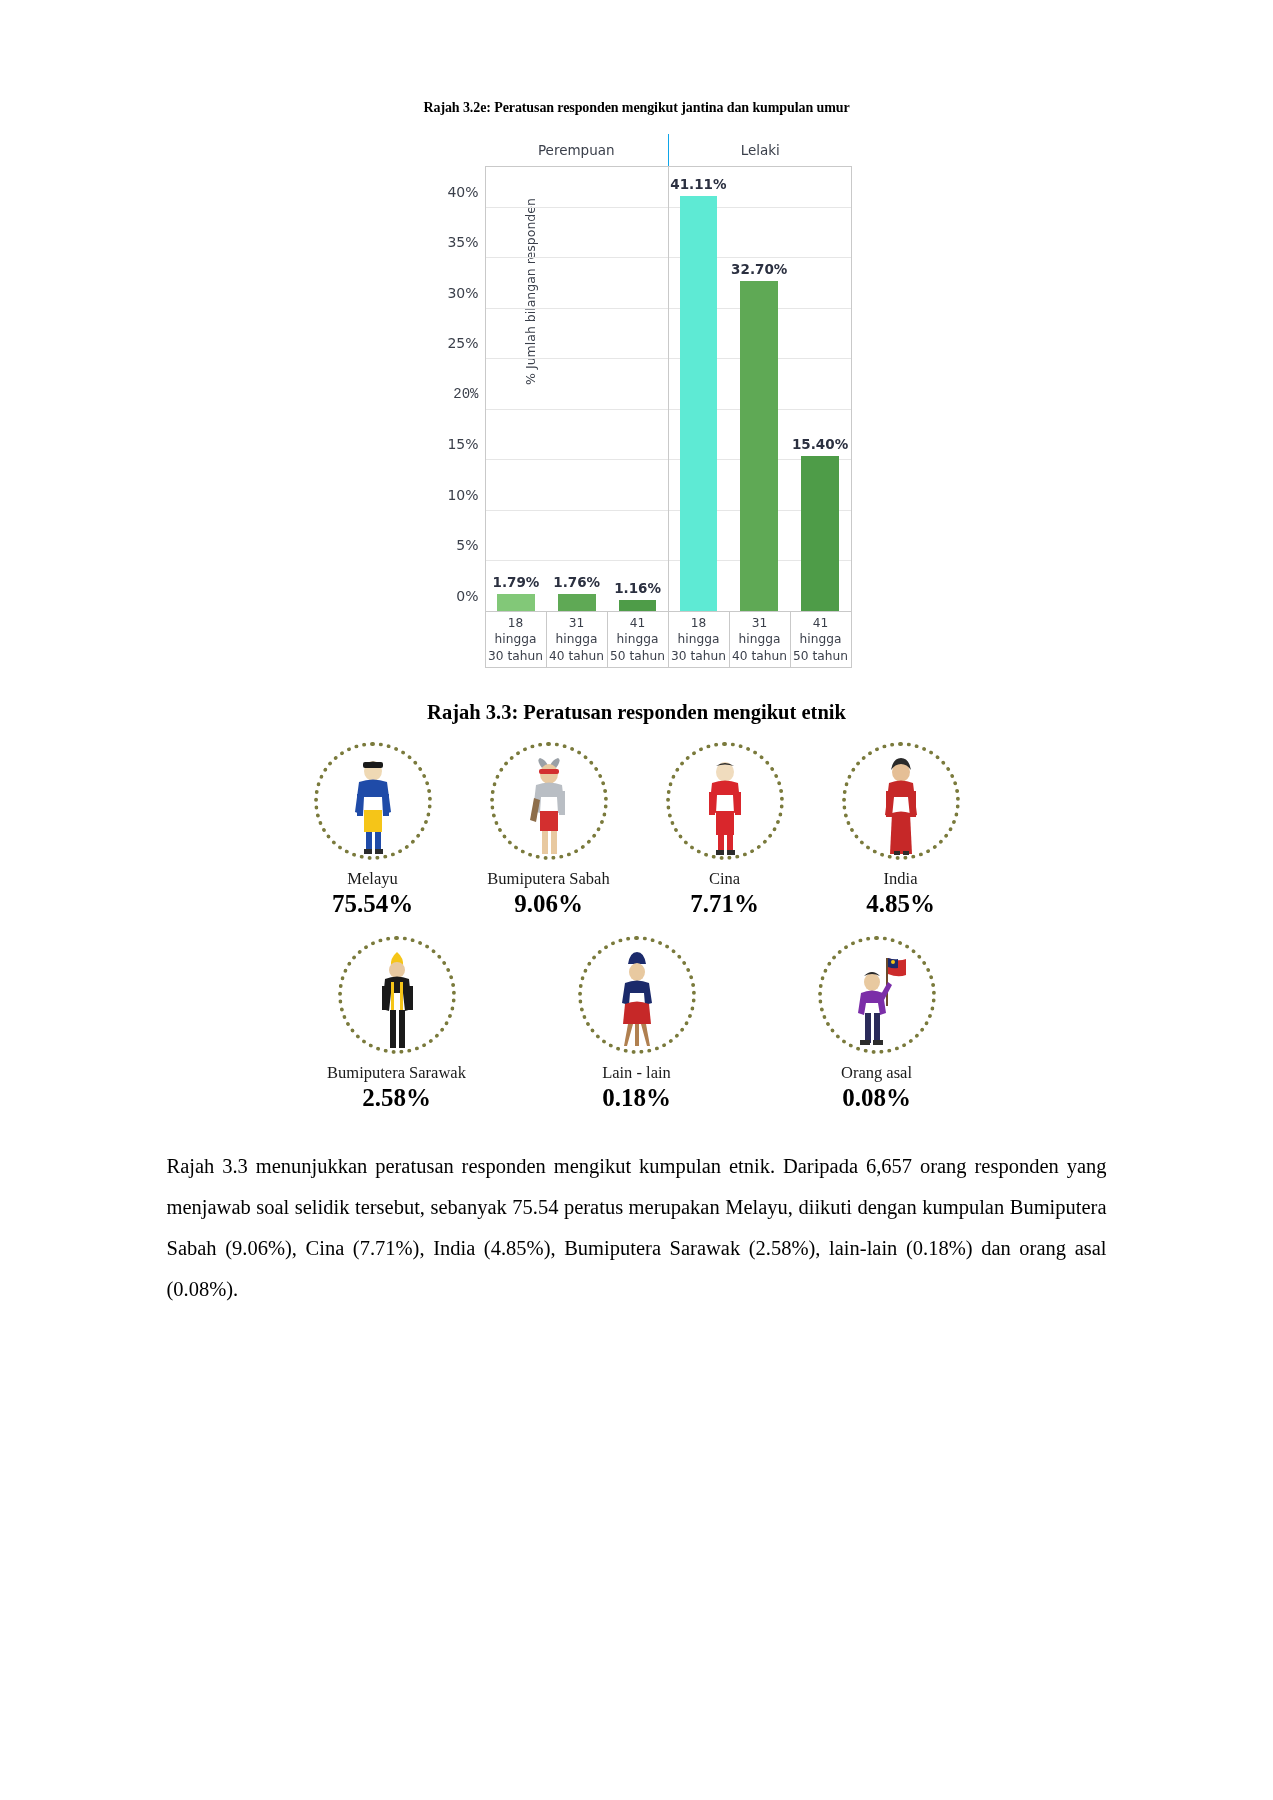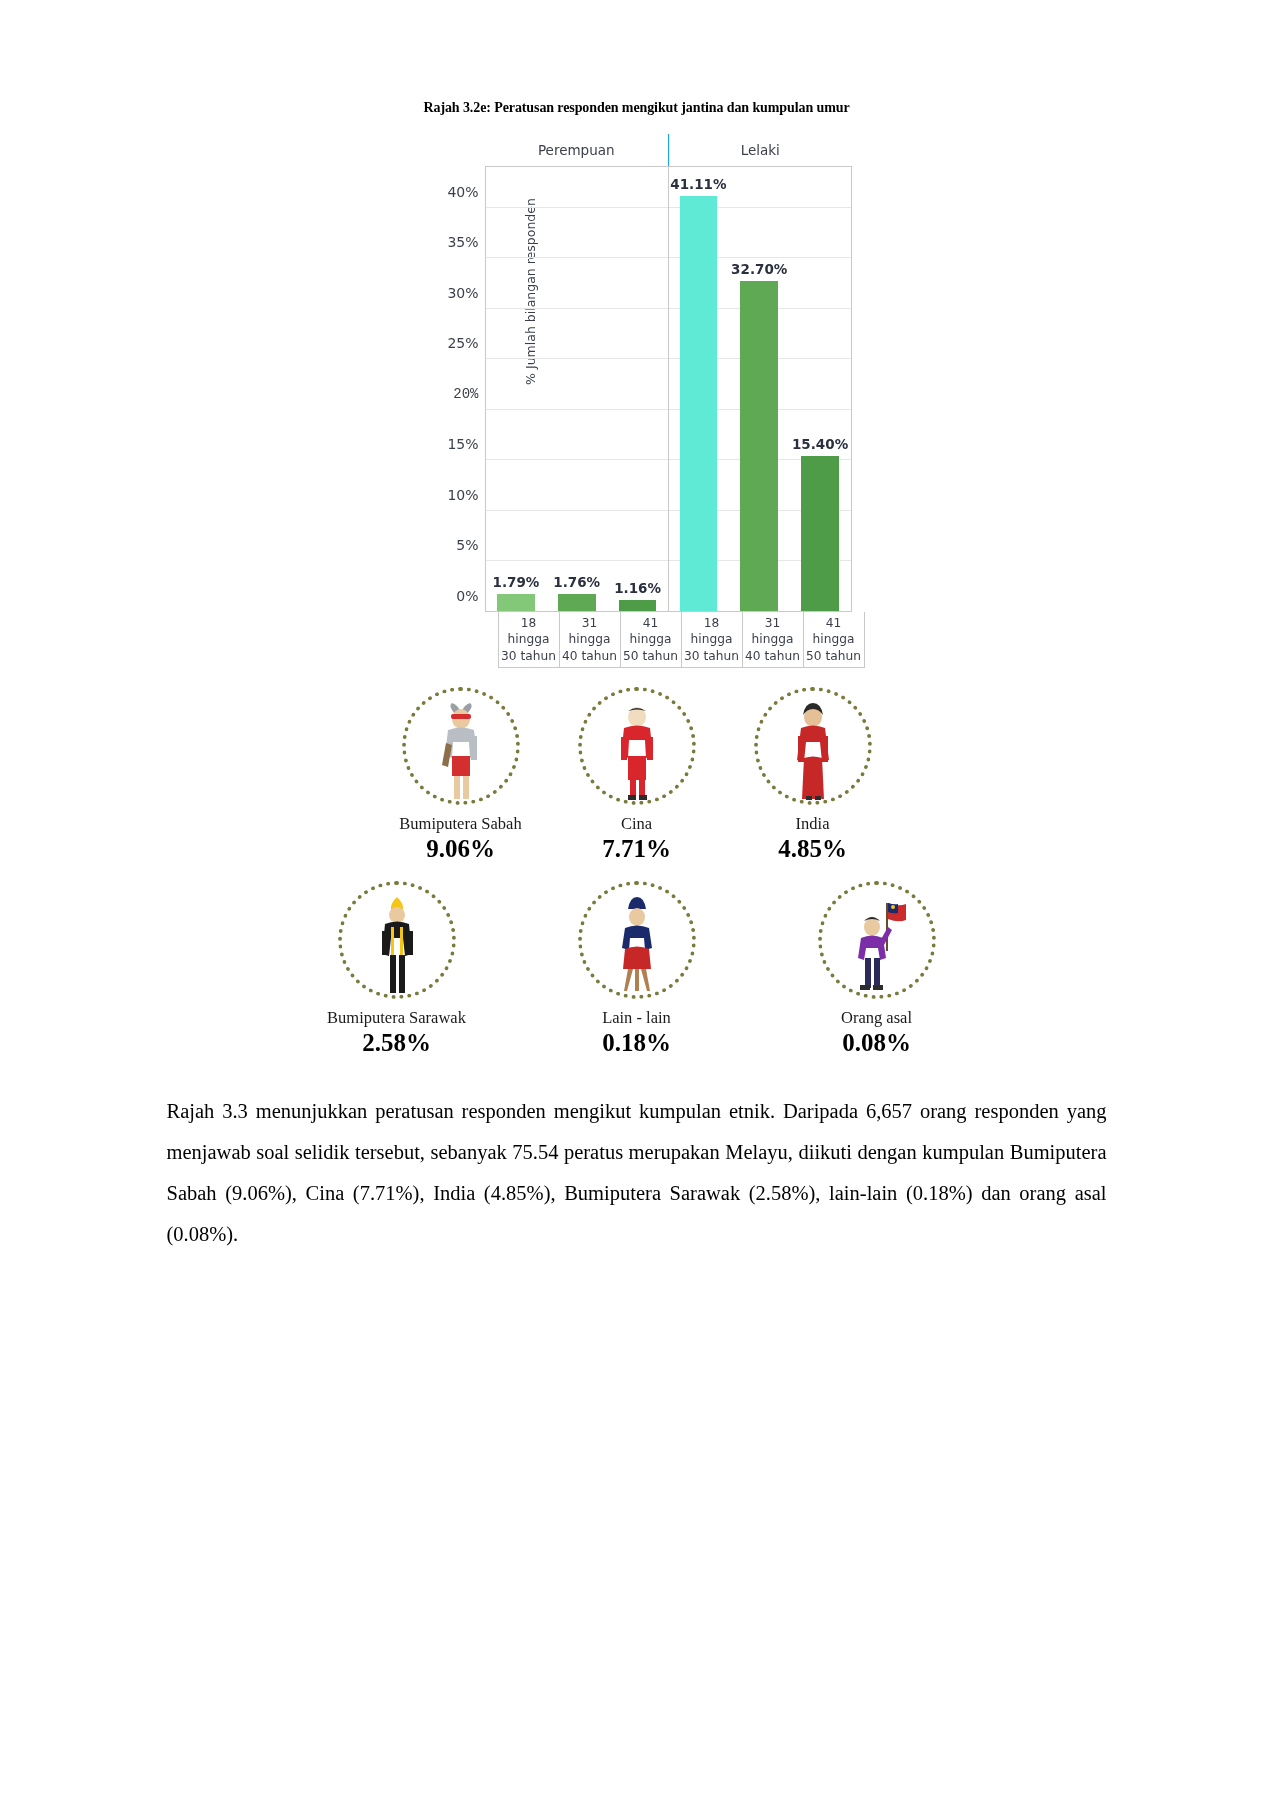--- a/index.html
+++ b/index.html
@@ -107,21 +107,21 @@
     left: 50%;
     transform: translateX(-50%);
     margin-bottom: 4px;
     font-size: 13.5px;
     font-weight: bold;
     color: #2b3040;
     white-space: nowrap;
   }
   
   .xband {
-    position: absolute; left: 13px; top: 478px;
+    position: absolute; left: 0; top: 478px;
     width: 367px; height: 56px;
     display: flex;
     border: 1px solid #c9c9c9;
     border-top: none;
   }
   .xcell {
     flex: 1 1 0;
     display: flex; flex-direction: column;
     align-items: center; justify-content: center;
     font-size: 12.2px; color: #3a3f4a;
@@ -287,25 +287,45 @@
         </div>
         <div class="xcell sep">
           <span>41 hingga</span>
           <span>50 tahun</span>
         </div>
       </div>
 
     </div>
   </div>
 
+  <div class="fig2-title">Rajah 3.3: Peratusan responden mengikut etnik</div>
 
   <div class="ethnic-grid">
 
     <div class="ethnic-row">
 
+      <div class="ethnic-item">
+        <div class="circle">
+          <svg class="figurine" viewBox="0 0 62 98">
+            <ellipse cx="31" cy="13" rx="9" ry="10" fill="#efd9b4"></ellipse>
+            <path d="M22 9 q9 -7 18 0 l0 -3 q-9 -5 -18 0 z" fill="#1a1a1a"></path>
+            <rect x="21" y="4" width="20" height="6" rx="2" fill="#1a1a1a"></rect>
+            <path d="M17 24 q14 -5 28 0 l4 30 -8 3 -1 -18 -18 0 -1 18 -8 -3 z" fill="#1f4ba8"></path>
+            <rect x="22" y="52" width="18" height="22" fill="#f5c518"></rect>
+            <rect x="24" y="74" width="6" height="22" fill="#1f4ba8"></rect>
+            <rect x="33" y="74" width="6" height="22" fill="#1f4ba8"></rect>
+            <rect x="15" y="36" width="6" height="22" fill="#1f4ba8"></rect>
+            <rect x="41" y="36" width="6" height="22" fill="#1f4ba8"></rect>
+            <rect x="22" y="91" width="8" height="5" fill="#2c2c2c"></rect>
+            <rect x="33" y="91" width="8" height="5" fill="#2c2c2c"></rect>
+          </svg>
+        </div>
+        <div class="ethnic-name">Melayu</div>
+        <div class="ethnic-pct">75.54%</div>
+      </div>
 
       <div class="ethnic-item">
         <div class="circle">
           <svg class="figurine" viewBox="0 0 62 98">
             <path d="M24 10 q-6 -8 -2 -10 q6 2 8 8 z" fill="#9aa0a6"></path>
             <path d="M38 10 q6 -8 2 -10 q-6 2 -8 8 z" fill="#9aa0a6"></path>
             <ellipse cx="31" cy="16" rx="9" ry="10" fill="#e8c9a0"></ellipse>
             <rect x="21" y="11" width="20" height="5" rx="2" fill="#d32f2f"></rect>
             <path d="M18 27 q13 -5 26 0 l3 26 -7 2 -1 -16 -16 0 -1 16 -7 -2 z" fill="#b9bec4"></path>
             <rect x="22" y="53" width="18" height="20" fill="#d32f2f"></rect>

